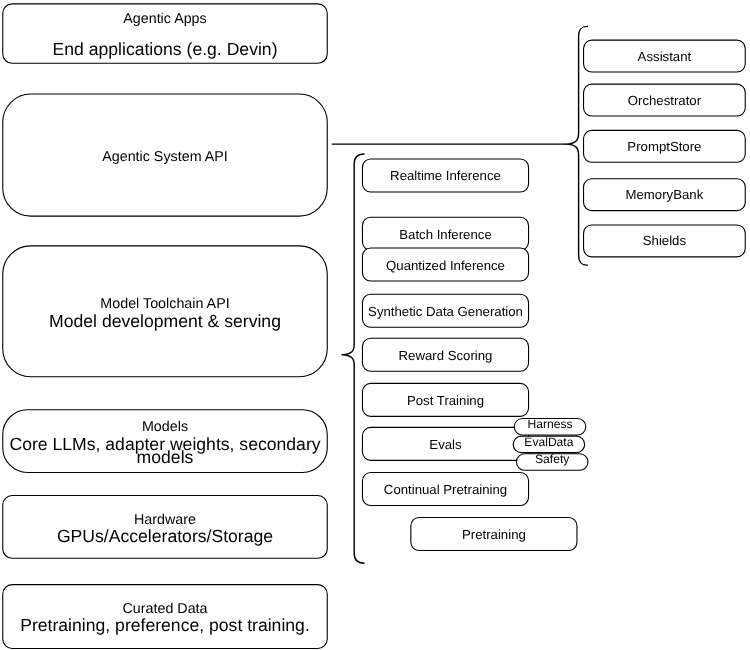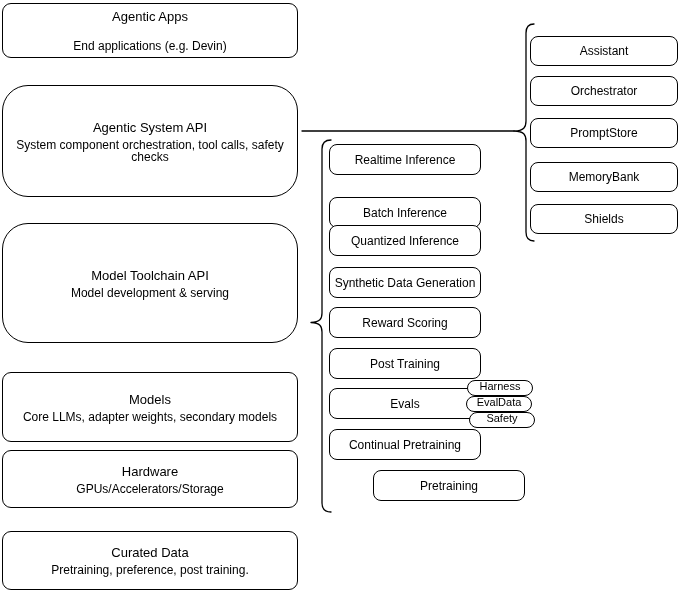--- a/index.html
+++ b/index.html
@@ -30,21 +30,21 @@
     flex-direction: column;
     gap: 4px;
     left: 2px;
     width: 296px;
   }
   .layer .title {
     font-size: 13px;
     line-height: 15px;
   }
   .layer .subtitle {
-    font-size: 12px;
+    font-size: 16px;
     line-height: 12px;
   }
   .r-small { border-radius: 9px; }
   .r-big   { border-radius: 26px; }
   .mid-box {
     left: 329px;
     width: 152px;
     height: 31px;
     border-radius: 8px;
     font-size: 12px;
@@ -97,29 +97,28 @@
     <path d="M 331 140 C 325 140 322 143 322 149 L 322 313 C 322 319 320 322 311 322.5 C 320 323 322 326 322 332 L 322 503 C 322 509 325 512 331 512"></path>
   </svg>
 
   <div class="node layer r-small" style="top:3px; height:55px;gap:16px;">
     <div class="title">Agentic Apps</div>
     <div class="subtitle">End applications (e.g. Devin)</div>
   </div>
 
   <div class="node layer r-big" style="top:85px; height:112px;">
     <div class="title">Agentic System API</div>
-    <div class="subtitle">System component orchestration, tool calls, safety checks</div>
   </div>
 
   <div class="node layer r-big" style="top:223px; height:120px;">
     <div class="title">Model Toolchain API</div>
     <div class="subtitle">Model development &amp; serving</div>
   </div>
 
-  <div class="node layer r-small" style="top:372px; height:70px;">
+  <div class="node layer r-small" style="top:372px; height:58px;border-radius:23px;">
     <div class="title">Models</div>
     <div class="subtitle">Core LLMs, adapter weights, secondary models</div>
   </div>
 
   <div class="node layer r-small" style="top:450px; height:58px;">
     <div class="title">Hardware</div>
     <div class="subtitle">GPUs/Accelerators/Storage</div>
   </div>
 
   <div class="node layer r-small" style="top:531px; height:59px;">

